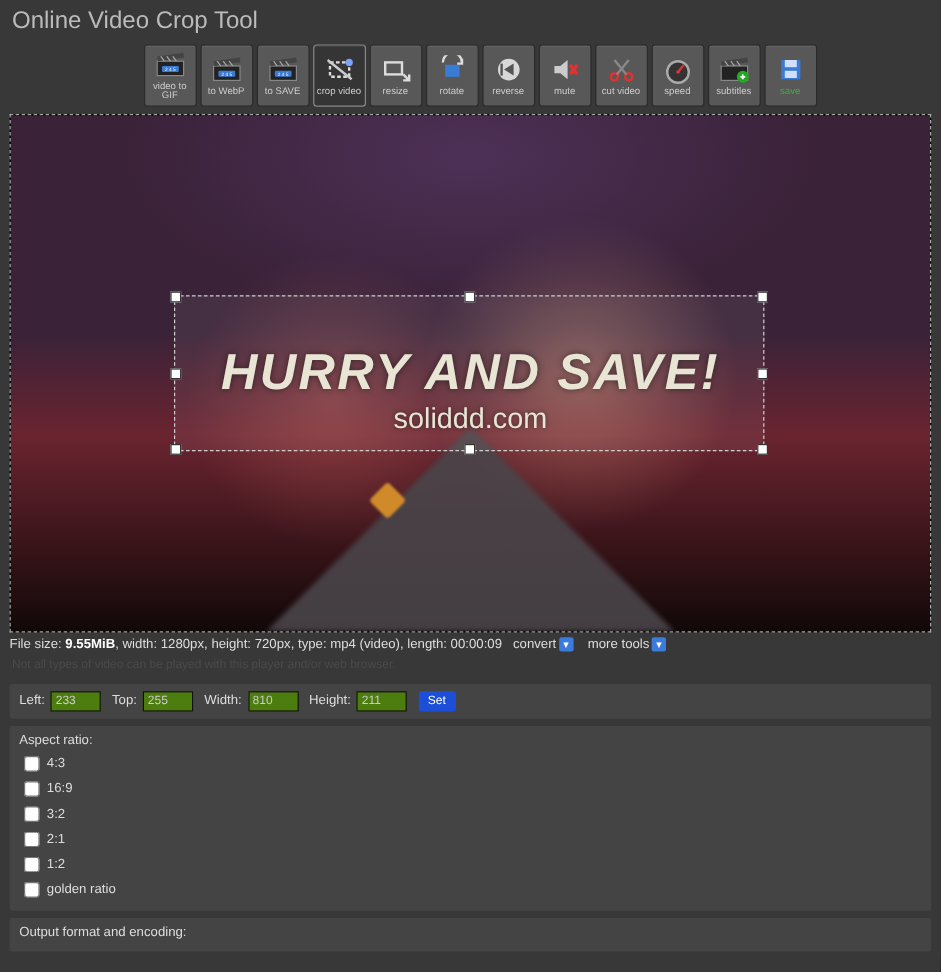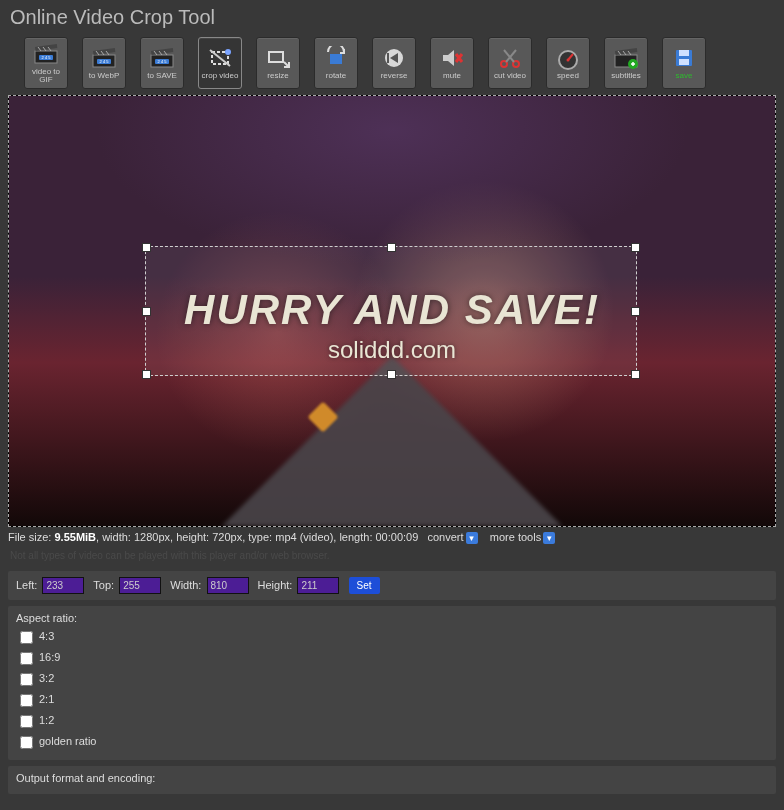--- a/index.html
+++ b/index.html
@@ -1,18 +1,18 @@
 <!DOCTYPE html>
 <html><head>
 <meta charset="utf-8">
 <style>
   html,body{margin:0;padding:0;background:#383838;color:#ccc;font-family:Arial,Helvetica,sans-serif;font-size:12px;width:784px;}
   .page-title{font-size:20px;color:#bbb;font-weight:normal;margin:6px 0 8px 10px;}
   
-  .toolbar{display:flex;gap:14px;padding:0 8px 6px 24px;}
+  .toolbar{display:flex;gap:3px;padding:0 8px 6px 24px;justify-content:center;}
   .tool{width:42px;height:50px;background:#585858;border:1px solid #2b2b2b;border-radius:3px;display:flex;flex-direction:column;align-items:center;justify-content:center;cursor:pointer;box-shadow:inset 0 1px 0 rgba(255,255,255,.08);}
   .tool.selected{background:#353535;border-color:#888;}
   .tool .ico{width:28px;height:24px;display:flex;align-items:center;justify-content:center;}
   .tool .lbl{font-size:8px;color:#ccc;margin-top:2px;text-align:center;line-height:1;}
   .tool.savebtn .lbl{color:#2dbb2d;}
   
   .preview-wrap{margin:0 8px;border:1px dashed #aaa;position:relative;height:430px;background:#000;overflow:hidden;}
   .video-bg{position:absolute;inset:0;background:
      radial-gradient(ellipse 55% 45% at 50% 8%,rgba(80,50,90,.9),transparent 70%),
      radial-gradient(circle at 62% 50%,rgba(255,190,150,.35),transparent 25%),
@@ -31,21 +31,21 @@
   .h-w{left:-4px;top:50%;margin-top:-4px;} .h-e{right:-4px;top:50%;margin-top:-4px;}
   .h-sw{left:-4px;bottom:-4px;} .h-s{left:50%;bottom:-4px;margin-left:-4px;} .h-se{right:-4px;bottom:-4px;}
   
   .info-line{margin:4px 8px 2px 8px;font-size:11px;color:#ddd;}
   .info-line b{color:#fff;}
   .mini-btn{display:inline-block;background:#3b7bdc;color:#fff;border-radius:2px;width:12px;height:12px;text-align:center;line-height:12px;font-size:9px;vertical-align:middle;margin-left:2px;}
   .note{margin:6px 10px 10px 10px;font-size:10px;color:#4a4a4a;}
   
   .panel{background:#444;margin:0 8px 6px 8px;padding:6px 8px;border-radius:2px;font-size:11px;}
   .dim-row label{color:#ddd;margin-right:2px;}
-  .dim-row input{width:34px;background:#4c1d95;border:1px solid #111;color:#ccc;font-size:10px;padding:2px 3px;margin-right:6px;}
+  .dim-row input{width:34px;background:#4d7c0f;border:1px solid #111;color:#ccc;font-size:10px;padding:2px 3px;margin-right:6px;}
   .set-btn{background:#1d4ed8;color:#fff;border:none;border-radius:2px;padding:3px 8px;font-size:10px;cursor:pointer;}
   .panel .hdr{color:#ddd;margin-bottom:4px;}
   .ar-opt{display:block;margin:2px 0;color:#ddd;}
   .ar-opt input{vertical-align:middle;margin-right:6px;}
 </style>
 </head>
 <body>
 
 <h1 class="page-title">Online Video Crop Tool</h1>
 

